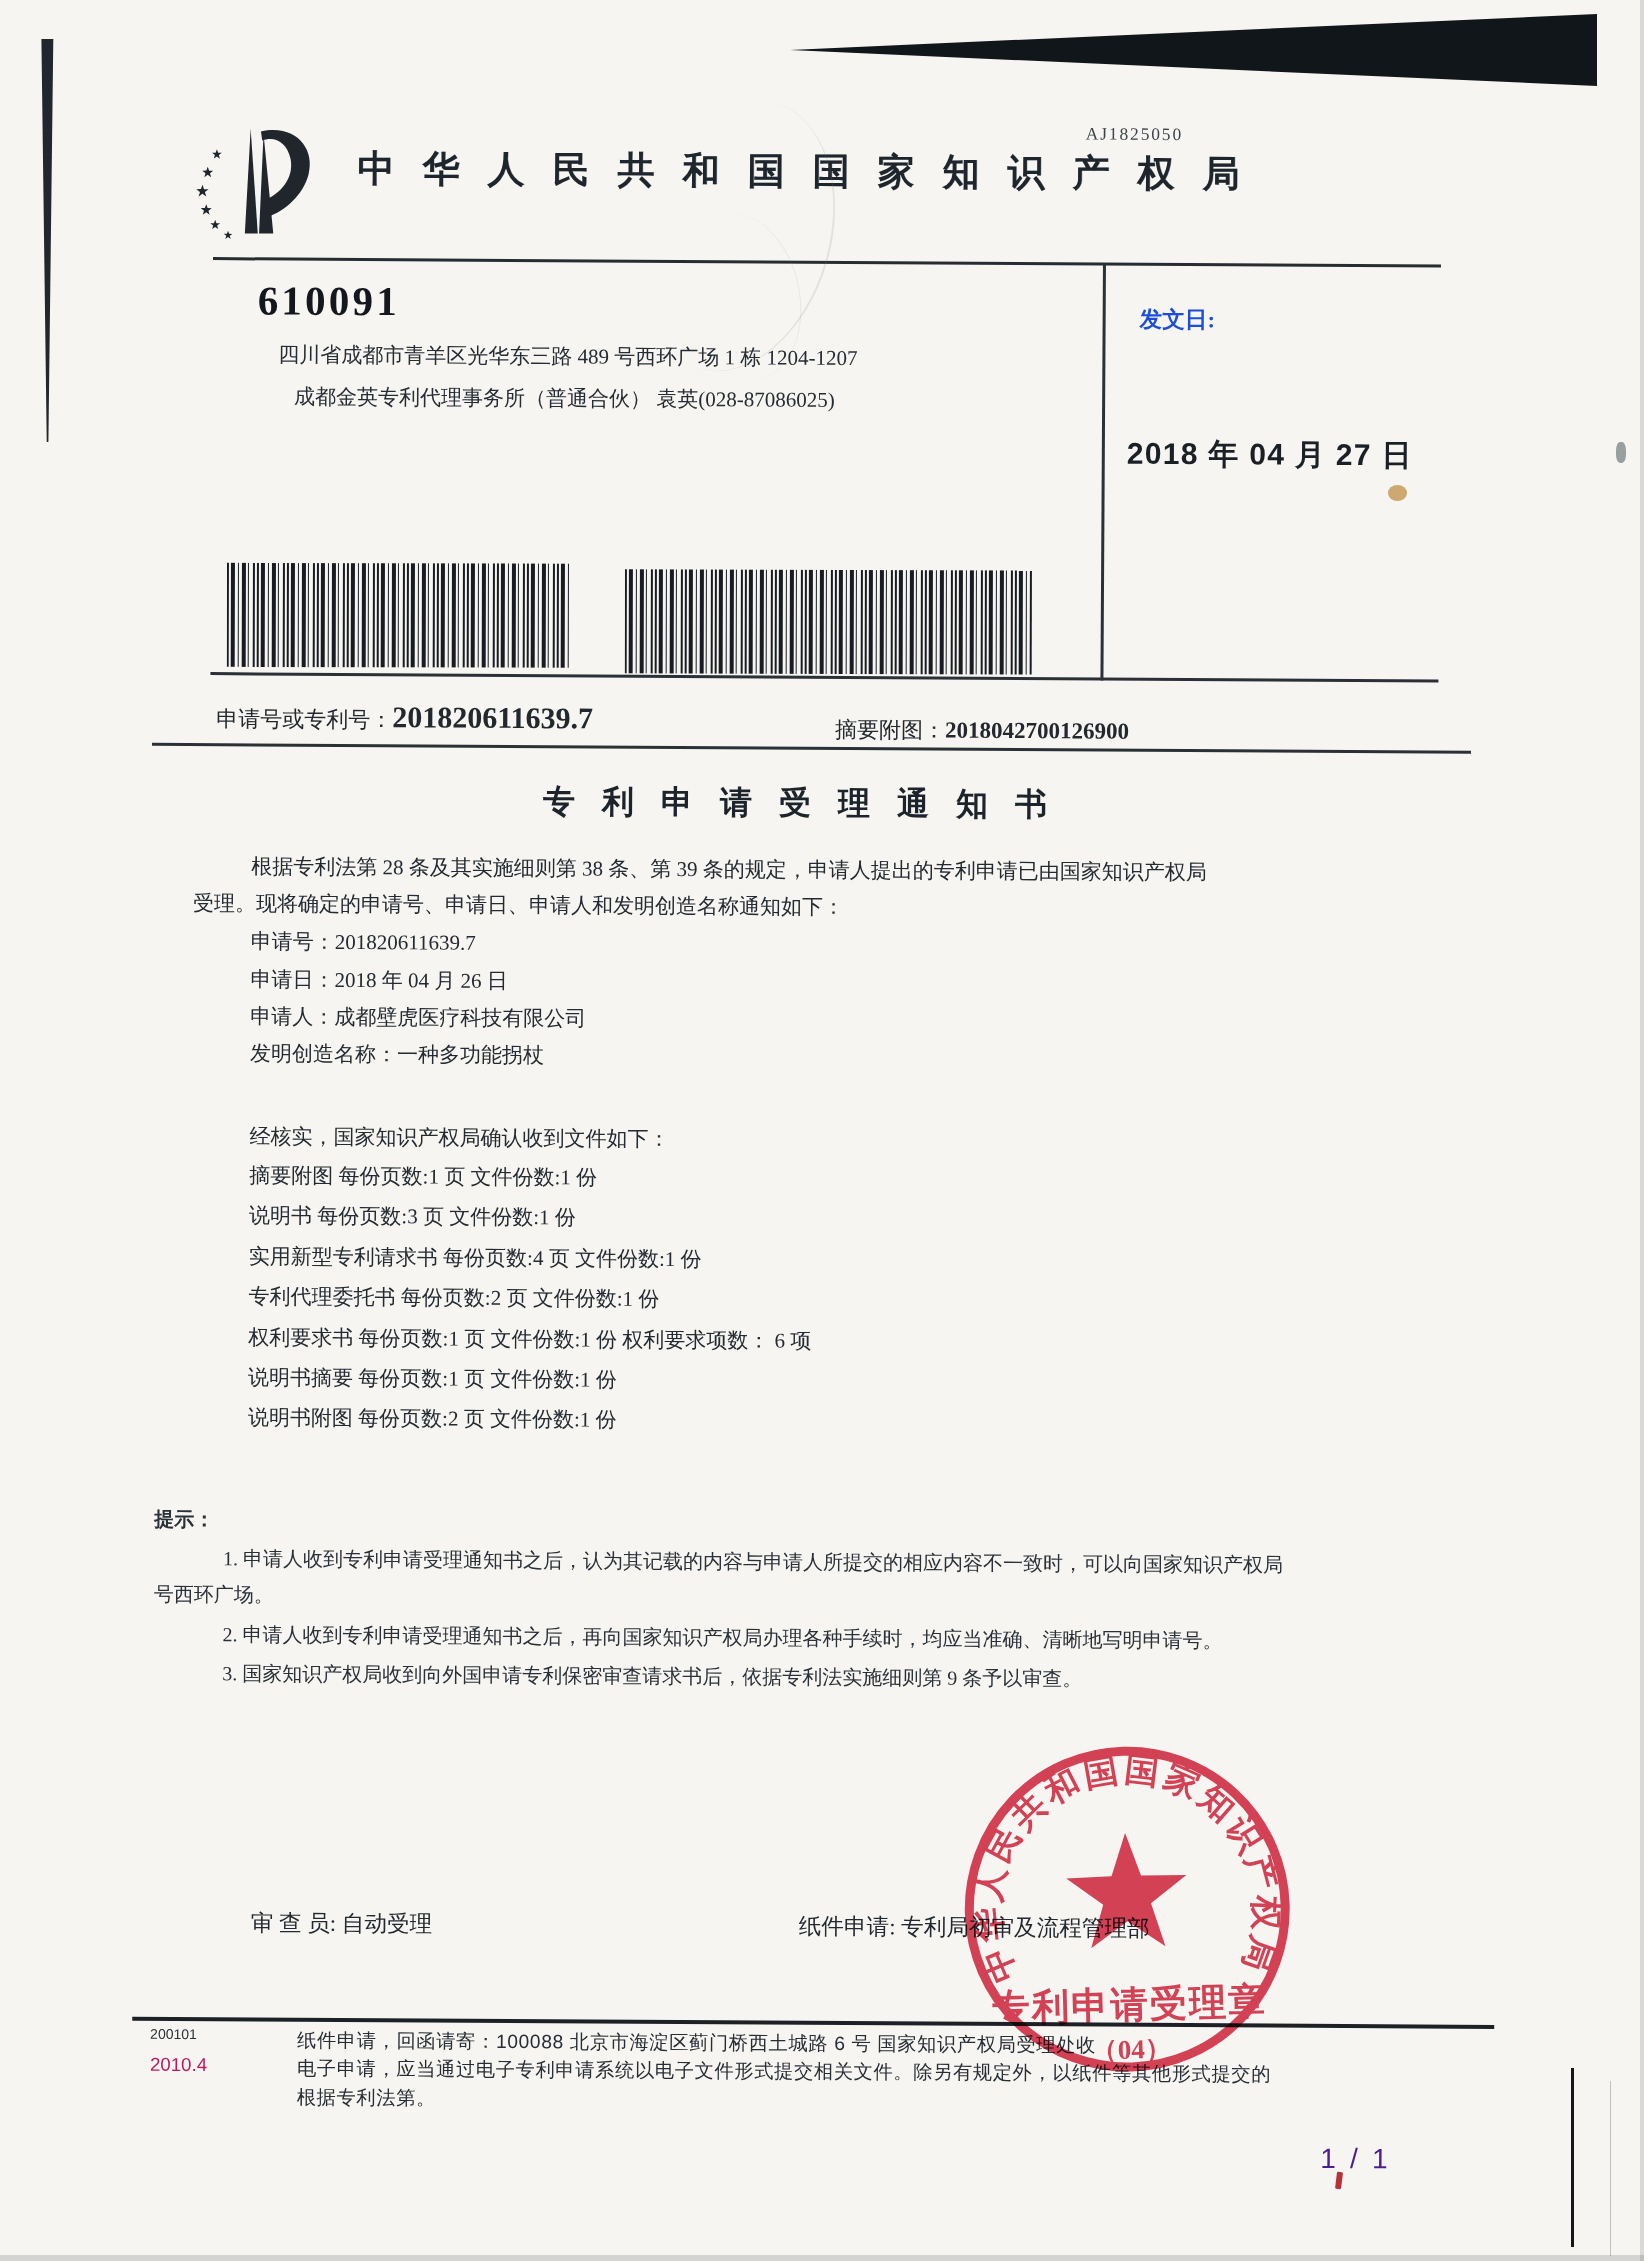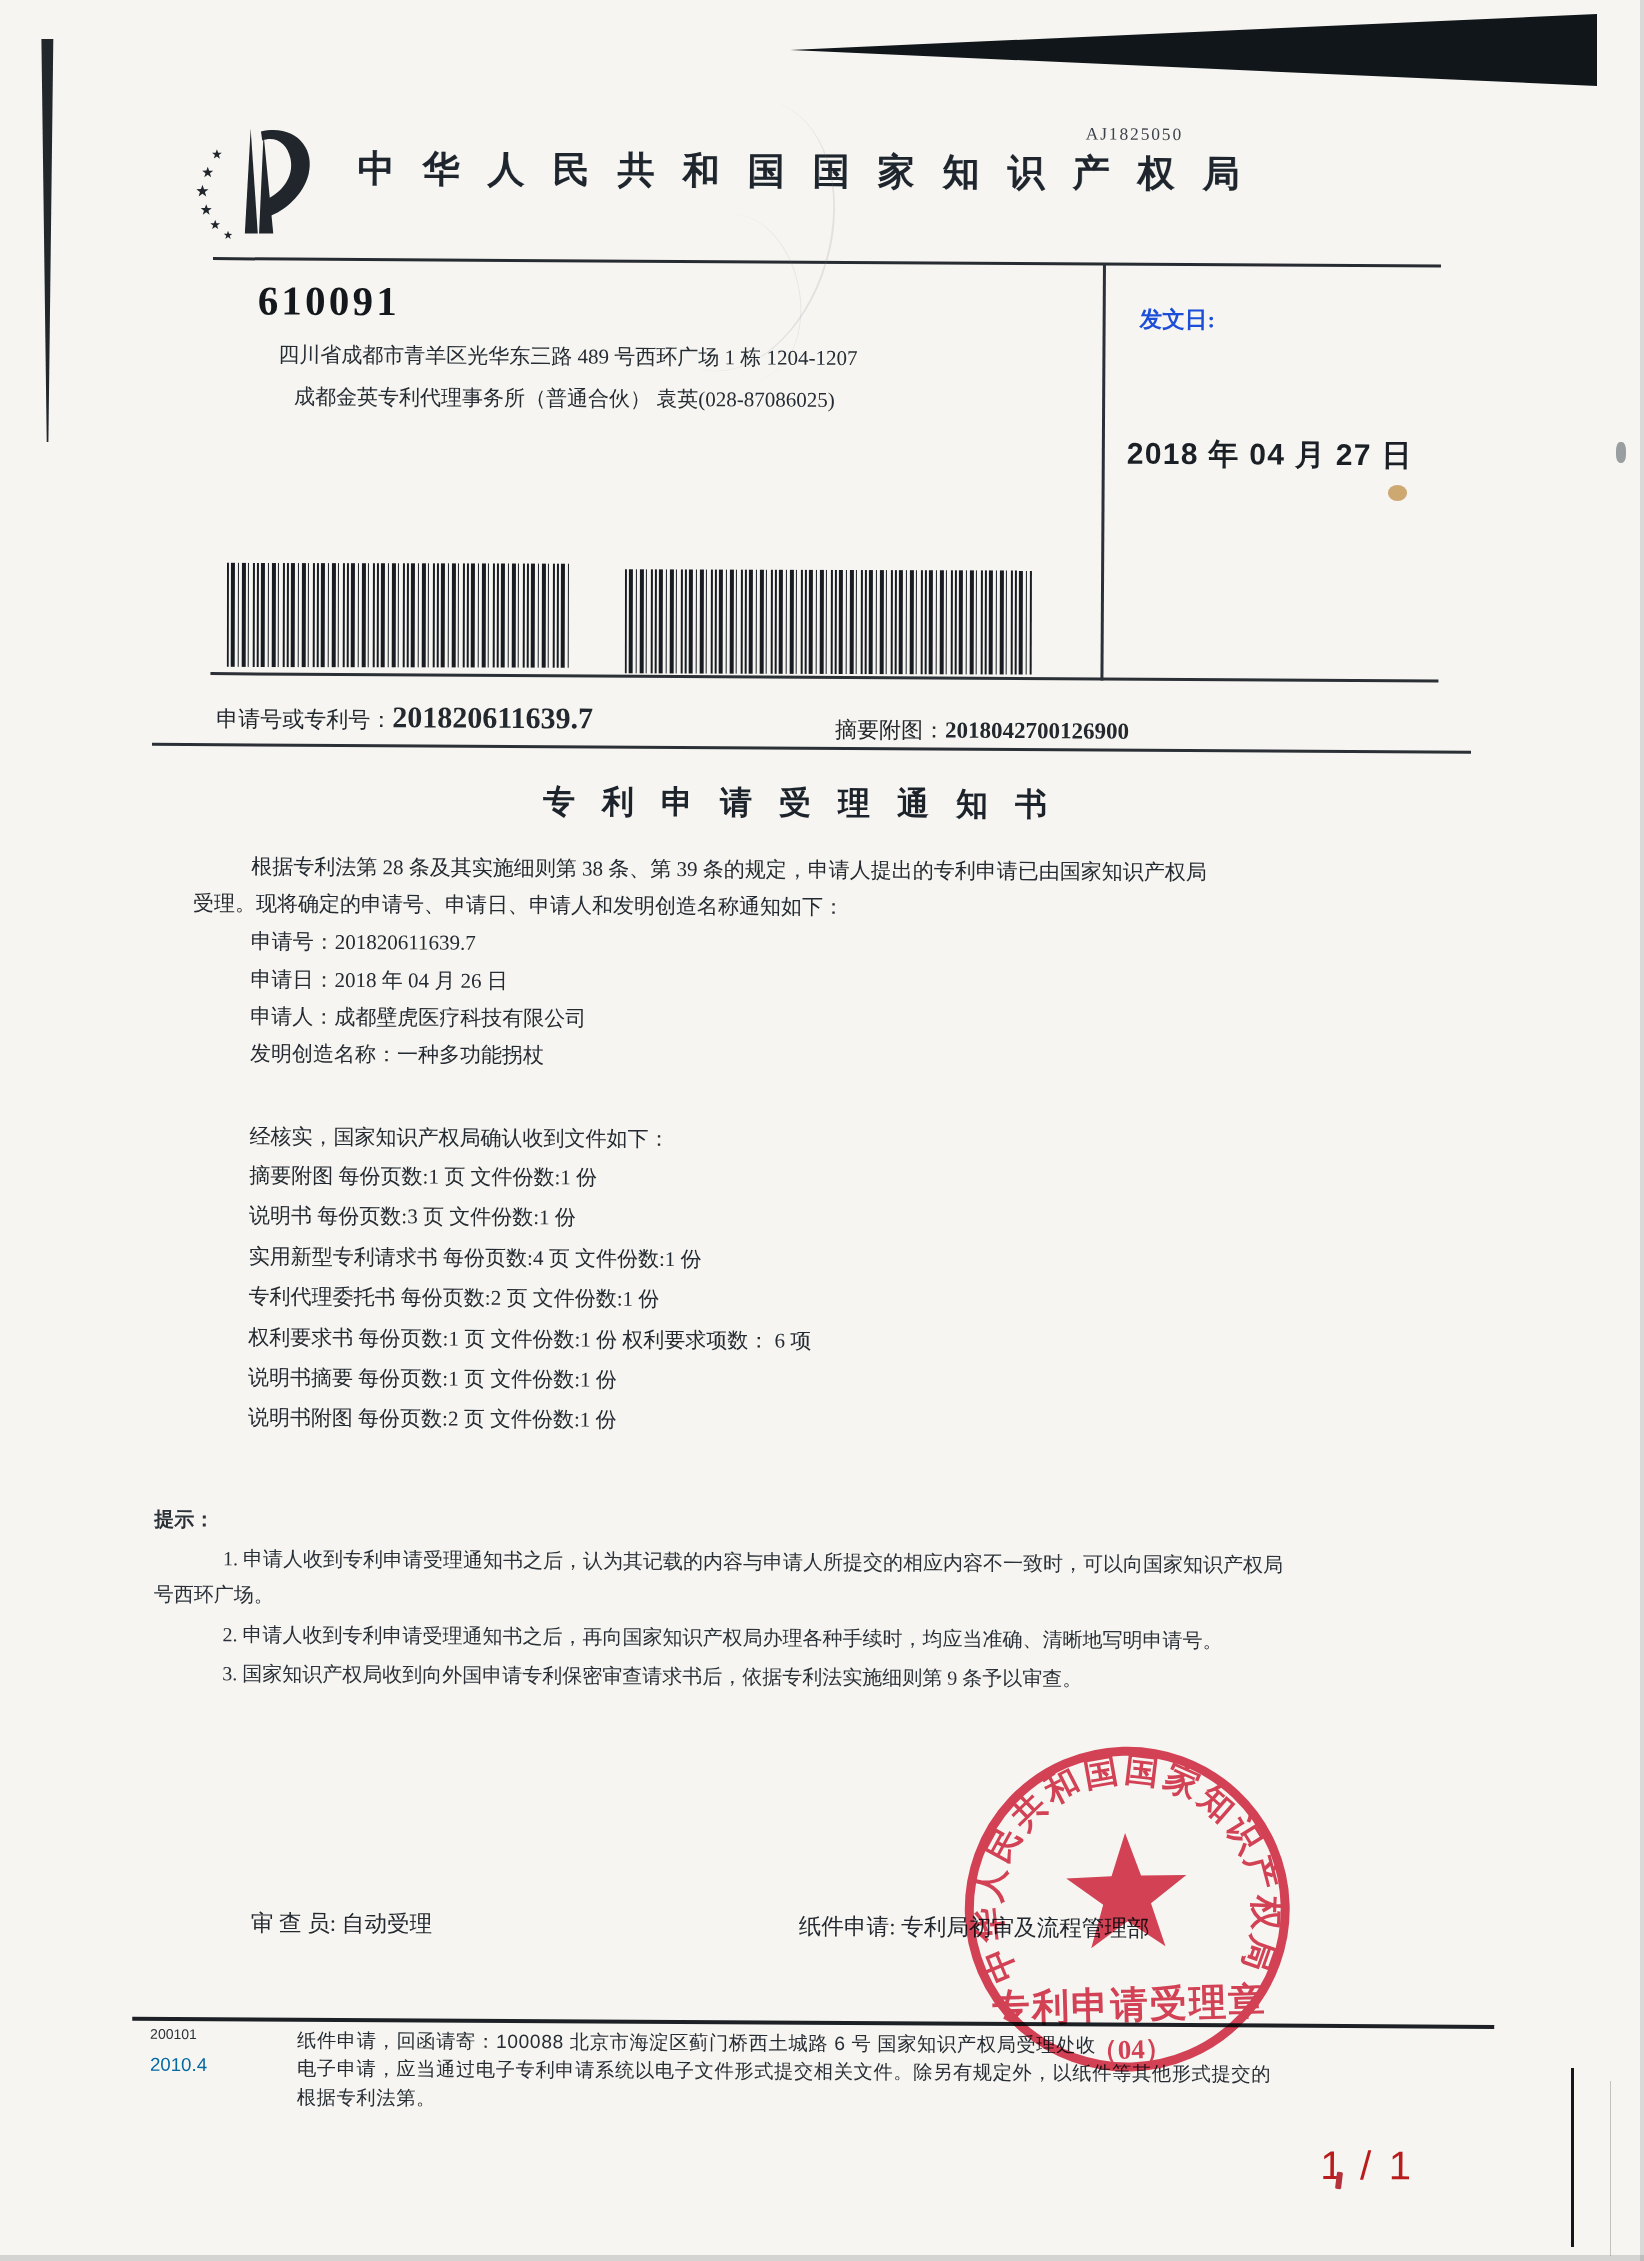--- a/index.html
+++ b/index.html
@@ -61,26 +61,26 @@
   .bodyline{font-size:21px;color:#242a31;}
   .tipline{font-size:20px;color:#2a3037;}
 
   .examiner{left:261px;top:1907px;font-size:22.6px;color:#232930;z-index:1;}
   .dept{left:809px;top:1907px;font-size:22.6px;color:#232930;z-index:1;}
 
   .seal{left:957px;top:1728px;width:361px;height:361px;mix-blend-mode:multiply;opacity:.93;z-index:2;transform:rotate(-2deg);}
 
   .footer-rule{left:143px;top:2017px;width:1362px;height:3.9px;background:#1d2126;}
   .fcode1{left:161px;top:2026px;font-size:14px;color:#2b3138;}
-  .fcode2{left:161px;top:2054px;font-size:18.7px;color:#0369a1;}
+  .fcode2{left:161px;top:2054px;font-size:18.7px;color:#be185d;}
   .fline{font-size:19.3px;font-weight:500;letter-spacing:0.6px;color:#272d34;}
   .fl1{left:308px;top:2026px;}
   .fl2{left:308px;top:2054px;}
   .fl3{left:308px;top:2083px;}
-  .page-indicator{left:1332px;top:2136px;font-size:40px;letter-spacing:3.2px;color:#b91c1c;}
+  .page-indicator{left:1332px;top:2136px;font-size:28px;letter-spacing:3.2px;color:#4c1d95;}
 
   
   .art{position:absolute;}
   .art-left-wedge{left:40px;top:39px;width:14px;height:403px;background:#22272c;
     clip-path:polygon(10% 0,95% 0,60% 100%,48% 100%);}
   .art-tr-wedge{left:790px;top:14px;width:807px;height:72px;background:#11161a;
     clip-path:polygon(0 50%,100% 0,100% 100%);}
   .art-vline-br{left:1571px;top:2068px;width:3.2px;height:179px;background:#14181d;}
   .art-vline-br2{left:1610px;top:2081px;width:1.3px;height:175px;background:rgba(40,46,52,.25);}
   .art-smudge{left:642px;top:97px;width:187px;height:277px;border-right:2.6px solid rgba(120,126,136,.16);

